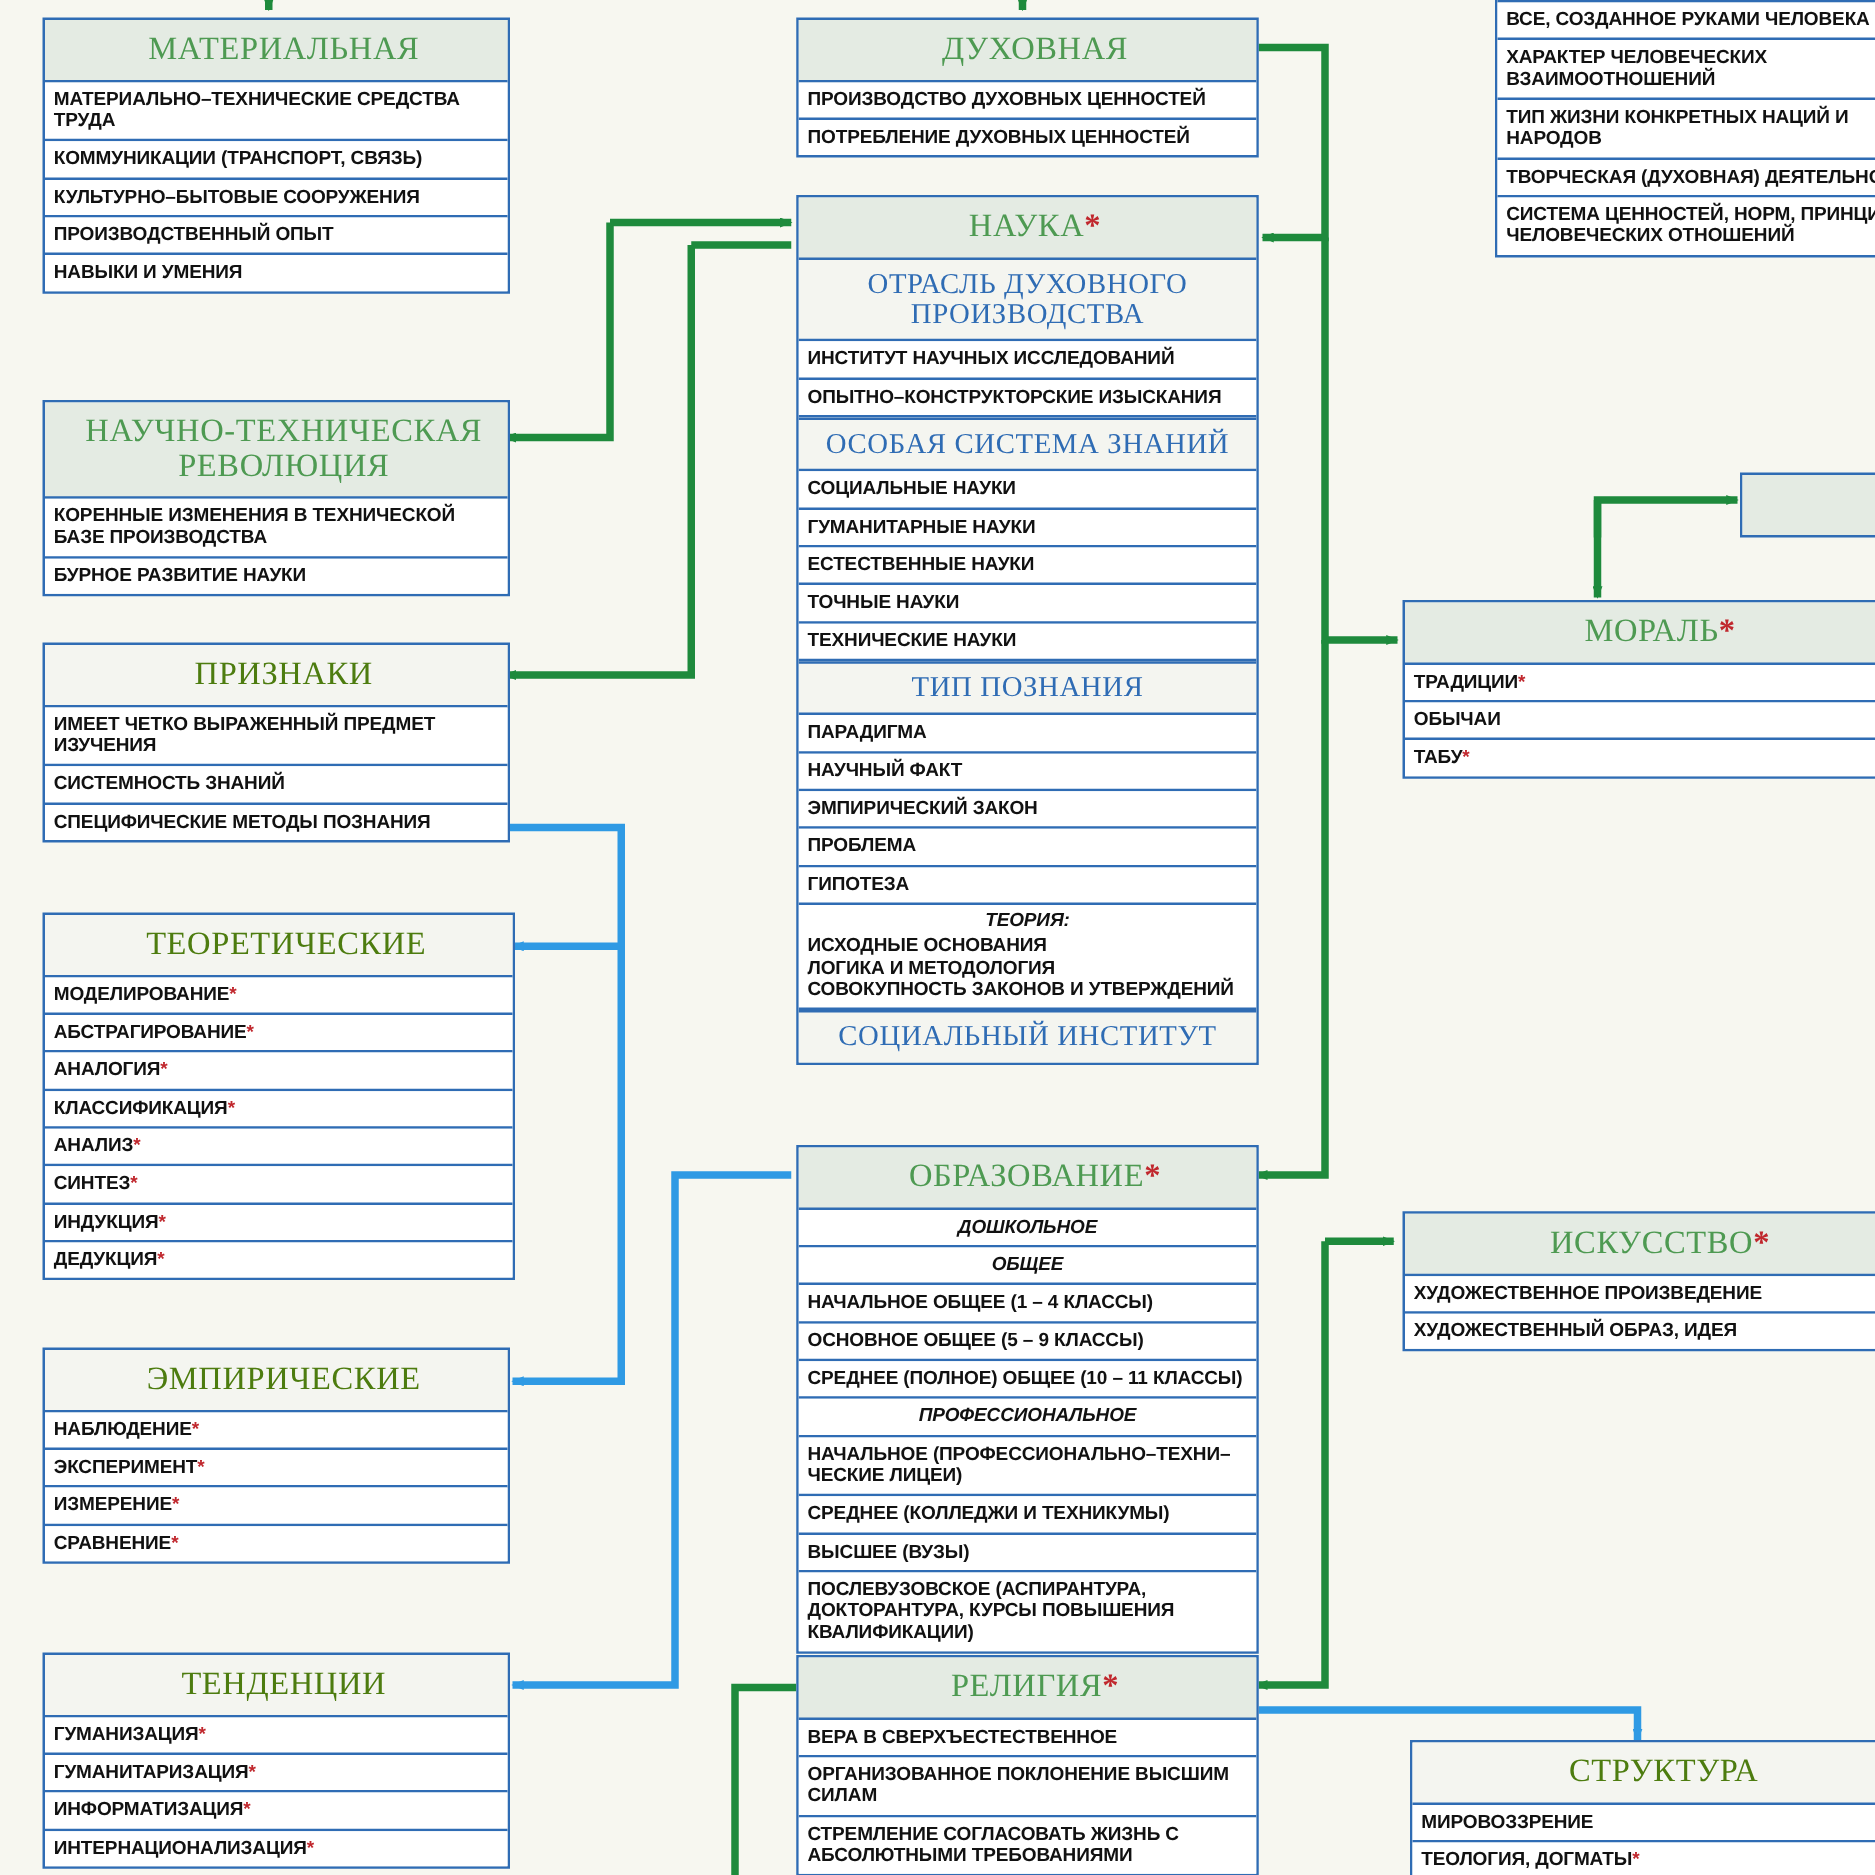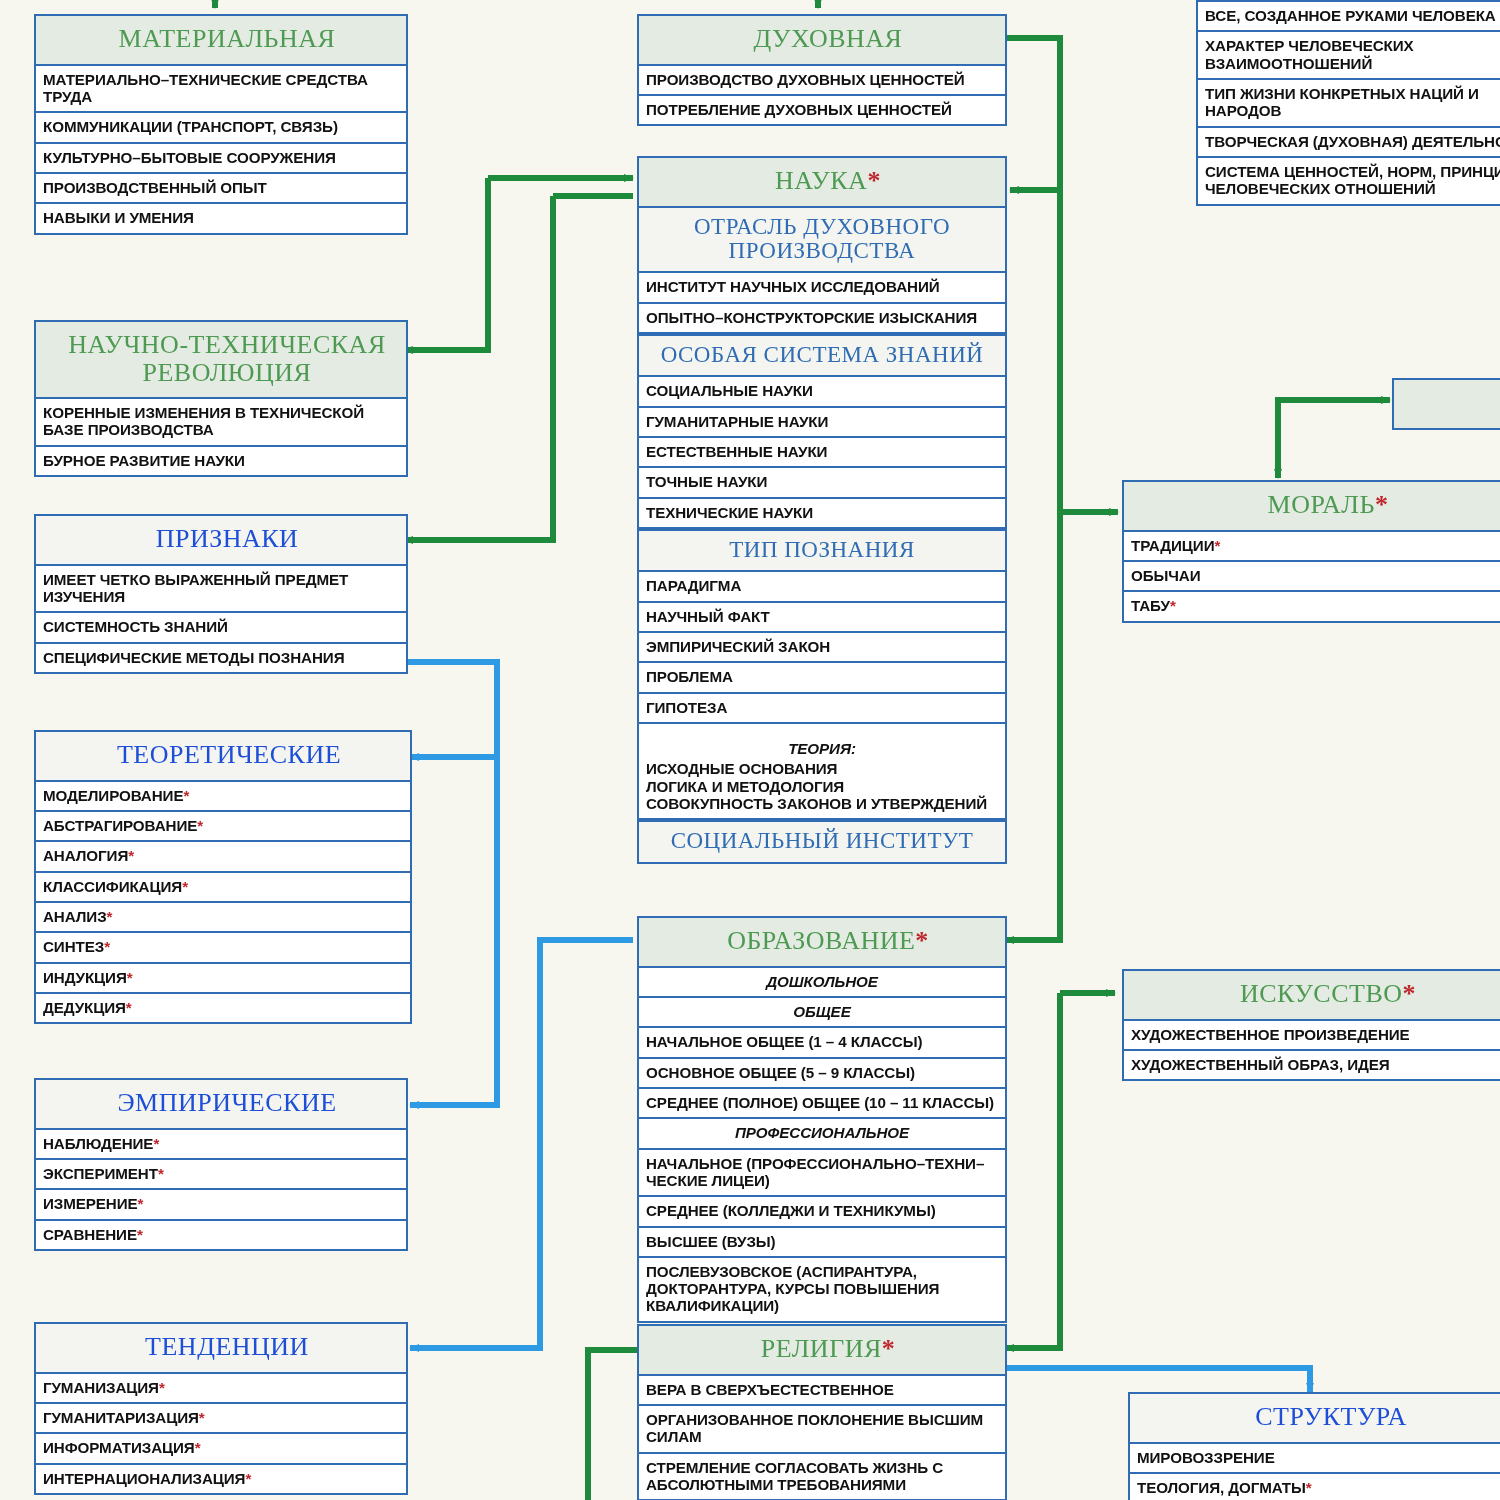--- a/index.html
+++ b/index.html
@@ -25,21 +25,21 @@
     background:#e4ebe3;
     text-align:center;
     font-family:"Liberation Serif", serif;
     font-size:26px;
     letter-spacing:.5px;
     padding:9px 4px 11px 16px;
     line-height:1.06;
     box-sizing:border-box;
   }
   .hdr.green{color:#4e9a52;}
-  .hdr.blue{color:#1d4ed8;background:#f4f5f0;}
+  .hdr.blue{color:#4d7c0f;background:#f4f5f0;}
   .hdr.sub{
     font-size:23px;color:#2f6cb4;background:#f4f5f0;
     border-top:2px solid #2f6cb4;border-bottom:2px solid #2f6cb4;
     padding:7px 4px 8px 4px;
     font-family:Liberation Serif, serif;
   }
   .ast{color:#c0272d;font-weight:bold;}
 
   .row{
     border-bottom:2px solid #2f6cb4;
@@ -48,21 +48,21 @@
     font-weight:bold;
     color:#111;
     padding:5px 7px 6px 7px;
     line-height:1.14;
     box-sizing:border-box;
     letter-spacing:-0.1px;
   }
   .row:last-child{border-bottom:none;}
   .row.ital{font-style:italic;text-align:center;}
   .row.ital-left{}
-  .row.theory{padding-top:16px;padding-bottom:6px;}
+  .row.theory{padding-top:4px;padding-bottom:6px;}
   .row.theory .tl{display:block;text-align:center;font-style:italic;margin-bottom:3px;}
   .box > div:last-child{border-bottom:none;}
 </style>
 </head>
 <body>
 
 <div id="stage">
 
 <svg class="links" viewBox="0 0 1500 1500">
   <defs>

